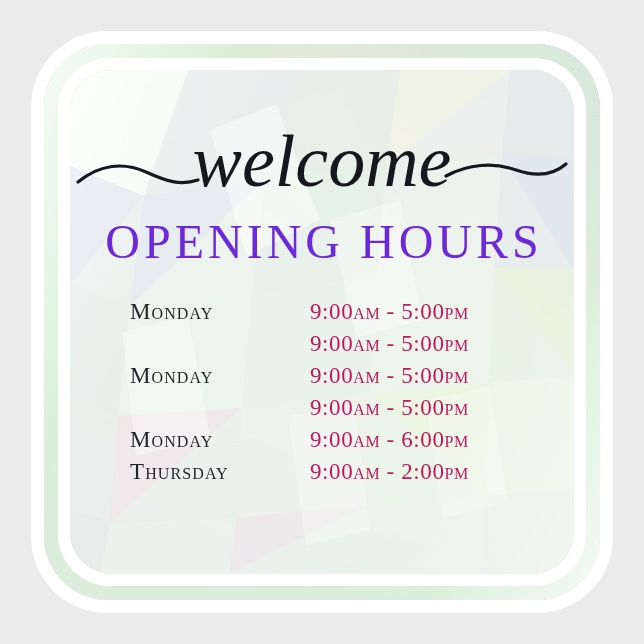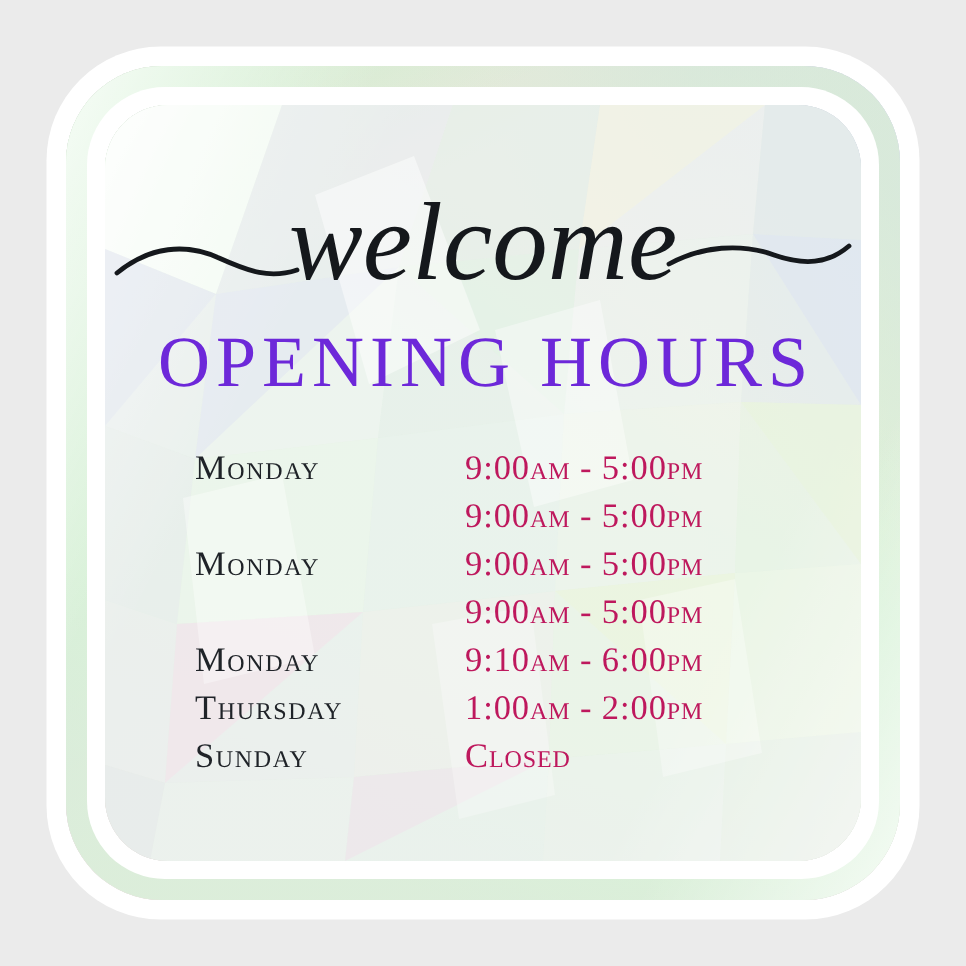--- a/index.html
+++ b/index.html
@@ -277,29 +277,25 @@
         </div>
         <div class="row">
           <span class="day">Monday</span>
           <span class="time">9:00am - 5:00pm</span>
         </div>
         <div class="row">
           <span class="time">9:00am - 5:00pm</span>
         </div>
         <div class="row">
           <span class="day">Monday</span>
-          <span class="time">9:10am - 6:00pm</span>
+          <span class="time">9:00am - 6:00pm</span>
         </div>
         <div class="row">
           <span class="day">Thursday</span>
-          <span class="time">1:00am - 2:00pm</span>
-        </div>
-        <div class="row">
-          <span class="day">Sunday</span>
-          <span class="time">Closed</span>
+          <span class="time">9:00am - 2:00pm</span>
         </div>
 
       </div>
 
     </div>
   </div>
 
 </div>
 
 </body></html>

